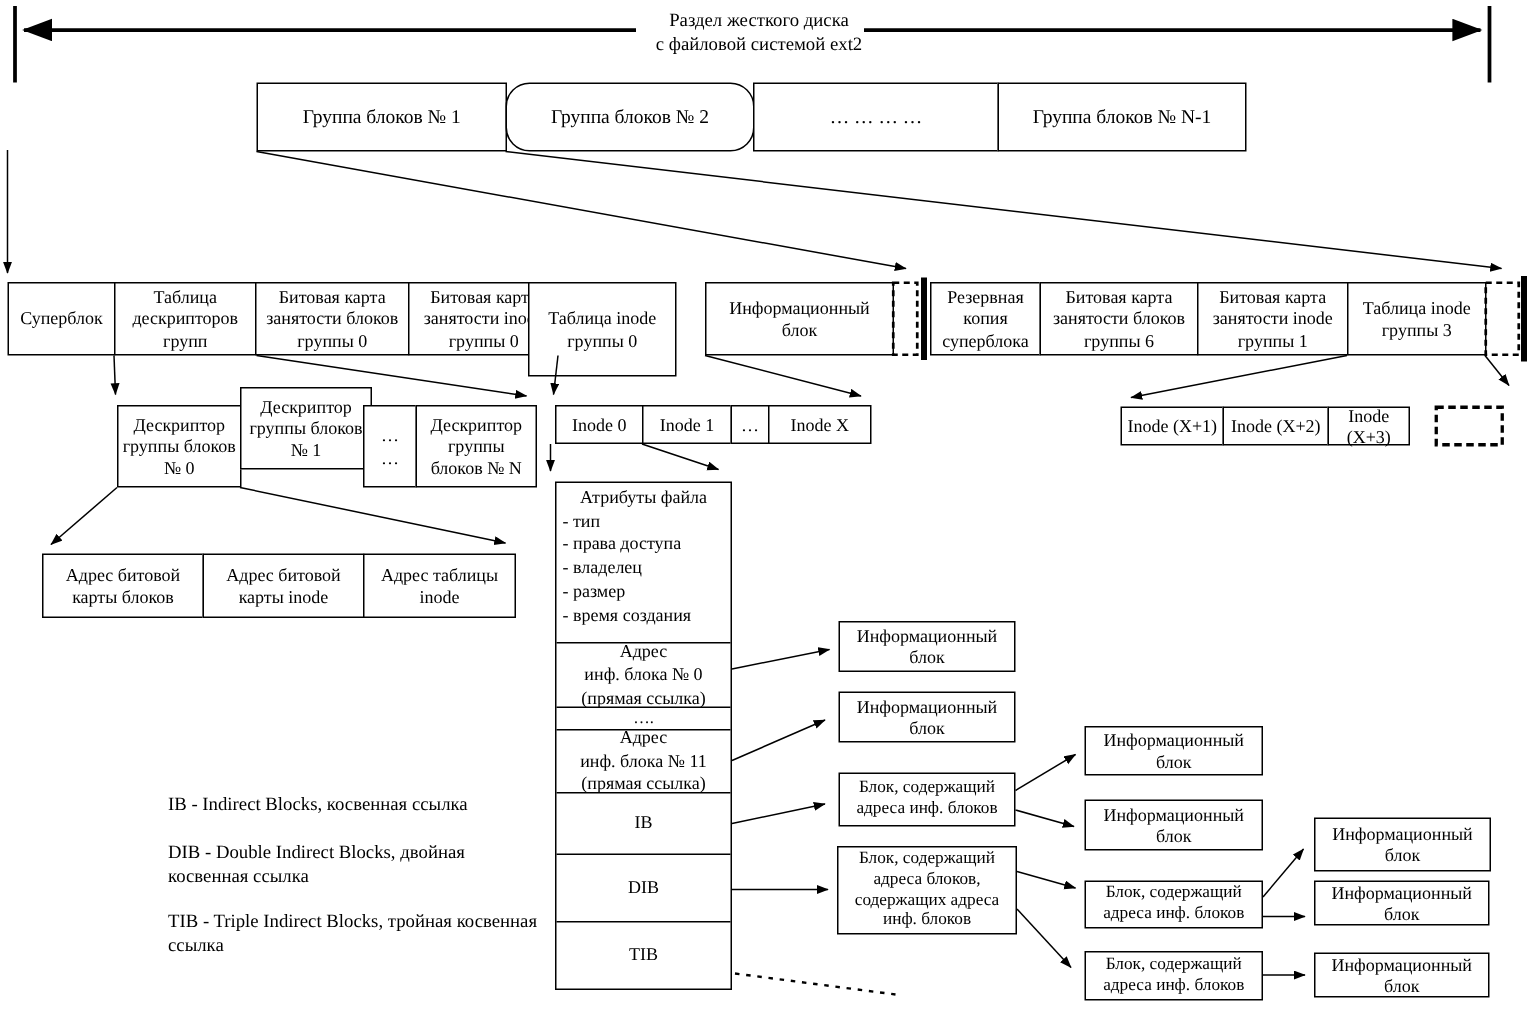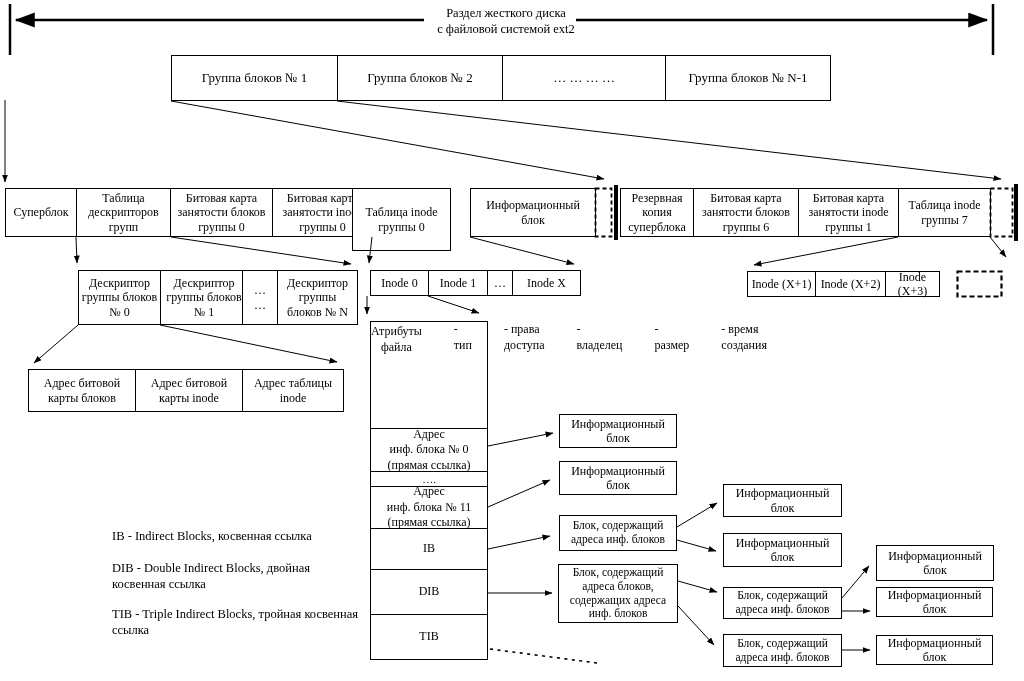--- a/index.html
+++ b/index.html
@@ -5,59 +5,59 @@
   html,body{margin:0;padding:0;background:#fff;}
   #stage{position:relative;width:1024px;height:681px;background:#fff;
          font-family:"Liberation Serif","DejaVu Serif",serif;color:#000;overflow:hidden;}
   .box{position:absolute;border:1px solid #000;background:#fff;box-sizing:border-box;
        display:flex;align-items:center;justify-content:center;text-align:center;
        font-size:12px;line-height:1.18;padding:1px 2px;}
   .pre{white-space:pre-line;}
   .fs11{font-size:11.5px;}
   .fs13{font-size:13px;}
   .plain{position:absolute;font-size:12.5px;line-height:1.3;}
-  .attr-sect{border-top:1px solid #000;box-sizing:border-box;display:flex;
-             align-items:stretch;justify-content:center;font-size:12px;line-height:1.3;gap:28px;}
+  .attr-sect{border-top:1px solid #000;box-sizing:border-box;display:flex;flex-direction:column;
+             align-items:stretch;justify-content:center;font-size:12px;line-height:1.3;}
   .attr-sect.center{align-items:center;text-align:center;}
   #inode-struct{position:absolute;left:370px;top:321px;width:118px;border:1px solid #000;
                 background:#fff;box-sizing:border-box;}
   #inode-struct .first{border-top:none;}
   .attr-item{text-align:left;padding-left:4px;font-size:12px;line-height:1.32;}
   .attr-title{text-align:center;font-size:12px;padding-top:2px;}
   svg.overlay{position:absolute;left:0;top:0;z-index:5;pointer-events:none;}
 </style>
 </head>
 <body>
 
 <div id="stage">
 
   <div class="plain" style="left:408px;top:5px;width:196px;text-align:center;">
     <div>Раздел жесткого диска</div>
     <div>с файловой системой ext2</div>
   </div>
 
   <div class="box fs13" style="left:171px;top:55px;width:167px;height:46px;">Группа блоков № 1</div>
-  <div class="box fs13" style="left:337px;top:55px;width:166px;height:46px;">Группа блоков № 2</div>
+  <div class="box fs13" style="left:337px;top:55px;width:166px;height:46px;border-radius:16px;">Группа блоков № 2</div>
   <div class="box fs13" style="left:502px;top:55px;width:164px;height:46px;">… … … …</div>
   <div class="box fs13" style="left:665px;top:55px;width:166px;height:46px;">Группа блоков № N-1</div>
 
   <div class="box" style="left:5px;top:188px;width:72px;height:49px;">Суперблок</div>
   <div class="box" style="left:76px;top:188px;width:95px;height:49px;">Таблица дескрипторов групп</div>
   <div class="box" style="left:170px;top:188px;width:103px;height:49px;">Битовая карта занятости блоков группы 0</div>
   <div class="box" style="left:272px;top:188px;width:101px;height:49px;">Битовая карта занятости inode группы 0</div>
   <div class="box" style="left:352px;top:188px;width:99px;height:63px;">Таблица inode группы 0</div>
   <div class="box" style="left:470px;top:188px;width:126px;height:49px;">Информационный блок</div>
 
   <div class="box" style="left:620px;top:188px;width:74px;height:49px;">Резервная копия суперблока</div>
   <div class="box" style="left:693px;top:188px;width:106px;height:49px;">Битовая карта занятости блоков группы 6</div>
   <div class="box" style="left:798px;top:188px;width:101px;height:49px;">Битовая карта занятости inode группы 1</div>
-  <div class="box" style="left:898px;top:188px;width:93px;height:49px;">Таблица inode группы 7</div>
+  <div class="box" style="left:898px;top:188px;width:93px;height:49px;">Таблица inode группы 3</div>
 
   <div class="box" style="left:78px;top:270px;width:83px;height:55px;">Дескриптор группы блоков № 0</div>
-  <div class="box" style="left:160px;top:270px;width:88px;height:55px;">Дескриптор группы блоков № 1</div>
+  <div class="box" style="left:160px;top:258px;width:88px;height:55px;">Дескриптор группы блоков № 1</div>
   <div class="box pre" style="left:242px;top:270px;width:36px;height:55px;">…
 …</div>
   <div class="box" style="left:277px;top:270px;width:81px;height:55px;">Дескриптор группы блоков № N</div>
 
   <div class="box" style="left:370px;top:270px;width:59px;height:26px;">Inode 0</div>
   <div class="box" style="left:428px;top:270px;width:60px;height:26px;">Inode 1</div>
   <div class="box" style="left:487px;top:270px;width:26px;height:26px;">…</div>
   <div class="box" style="left:512px;top:270px;width:69px;height:26px;">Inode X</div>
 
   <div class="box" style="left:747px;top:271px;width:69px;height:26px;">Inode (X+1)</div>

